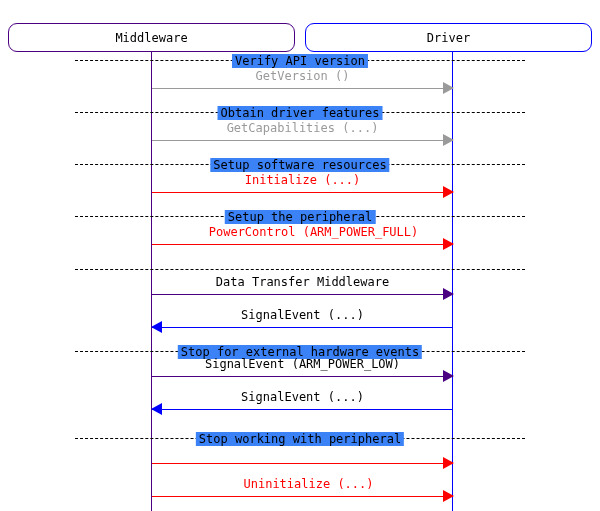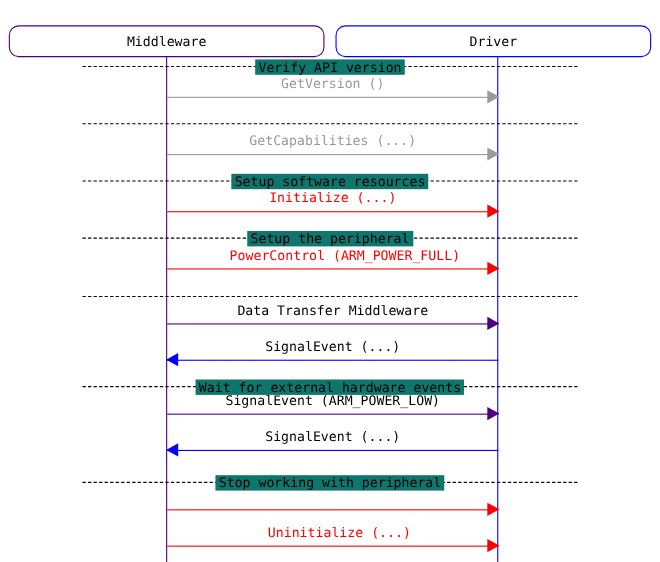--- a/index.html
+++ b/index.html
@@ -86,21 +86,21 @@
     top: 6px;
     width: 100%;
     height: 0;
     border-top: 1.6px dashed #000000;
   }
   .divider .dcap {
     position: absolute;
     left: 50%;
     top: 0px;
     transform: translateX(-50%);
-    background: #0f766e;
+    background: #3b82f6;
     padding: 0 3px;
     font-size: 12px;
     line-height: 14px;
     color: #000000;
     white-space: nowrap;
   }
 
   
   .msg {
     position: absolute;
@@ -180,20 +180,21 @@
         <div class="dline"></div>
         <div class="dcap">Verify API version</div>
       </div>
       <div class="msg to-right c-gray" style="left: 152px; width: 301px; top: 69px;">
         <div class="mlabel" style="color: rgb(154, 154, 154);">GetVersion ()</div>
         <div class="shaft"></div>
         <div class="head"></div>
       </div>
       <div class="divider" style="top: 106px;">
         <div class="dline"></div>
+        <div class="dcap">Obtain driver features</div>
       </div>
       <div class="msg to-right c-gray" style="left: 152px; width: 301px; top: 121px;">
         <div class="mlabel" style="color: rgb(154, 154, 154);">GetCapabilities (...)</div>
         <div class="shaft"></div>
         <div class="head"></div>
       </div>
       <div class="divider" style="top: 158px;">
         <div class="dline"></div>
         <div class="dcap">Setup software resources</div>
       </div>
@@ -219,21 +220,21 @@
         <div class="shaft"></div>
         <div class="head"></div>
       </div>
       <div class="msg to-left c-blue" style="left: 152px; width: 301px; top: 308px;">
         <div class="mlabel" style="color: rgb(0, 0, 0);">SignalEvent (...)</div>
         <div class="shaft"></div>
         <div class="head"></div>
       </div>
       <div class="divider" style="top: 345px;">
         <div class="dline"></div>
-        <div class="dcap">Wait for external hardware events</div>
+        <div class="dcap">Stop for external hardware events</div>
       </div>
       <div class="msg to-right c-purple" style="left: 152px; width: 301px; top: 357px;">
         <div class="mlabel" style="color: rgb(0, 0, 0);">SignalEvent (ARM_POWER_LOW)</div>
         <div class="shaft"></div>
         <div class="head"></div>
       </div>
       <div class="msg to-left c-blue" style="left: 152px; width: 301px; top: 390px;">
         <div class="mlabel" style="color: rgb(0, 0, 0);">SignalEvent (...)</div>
         <div class="shaft"></div>
         <div class="head"></div>

